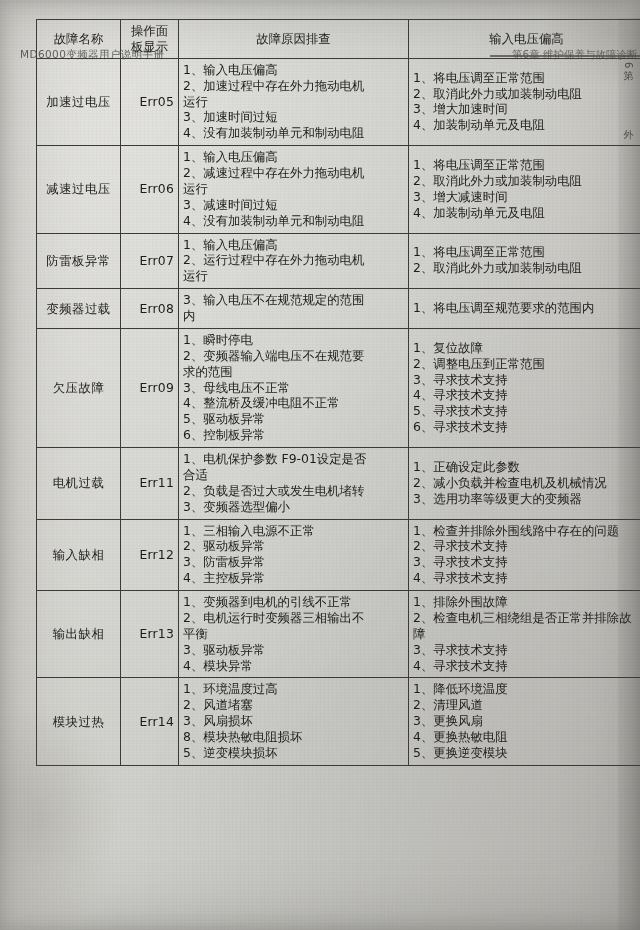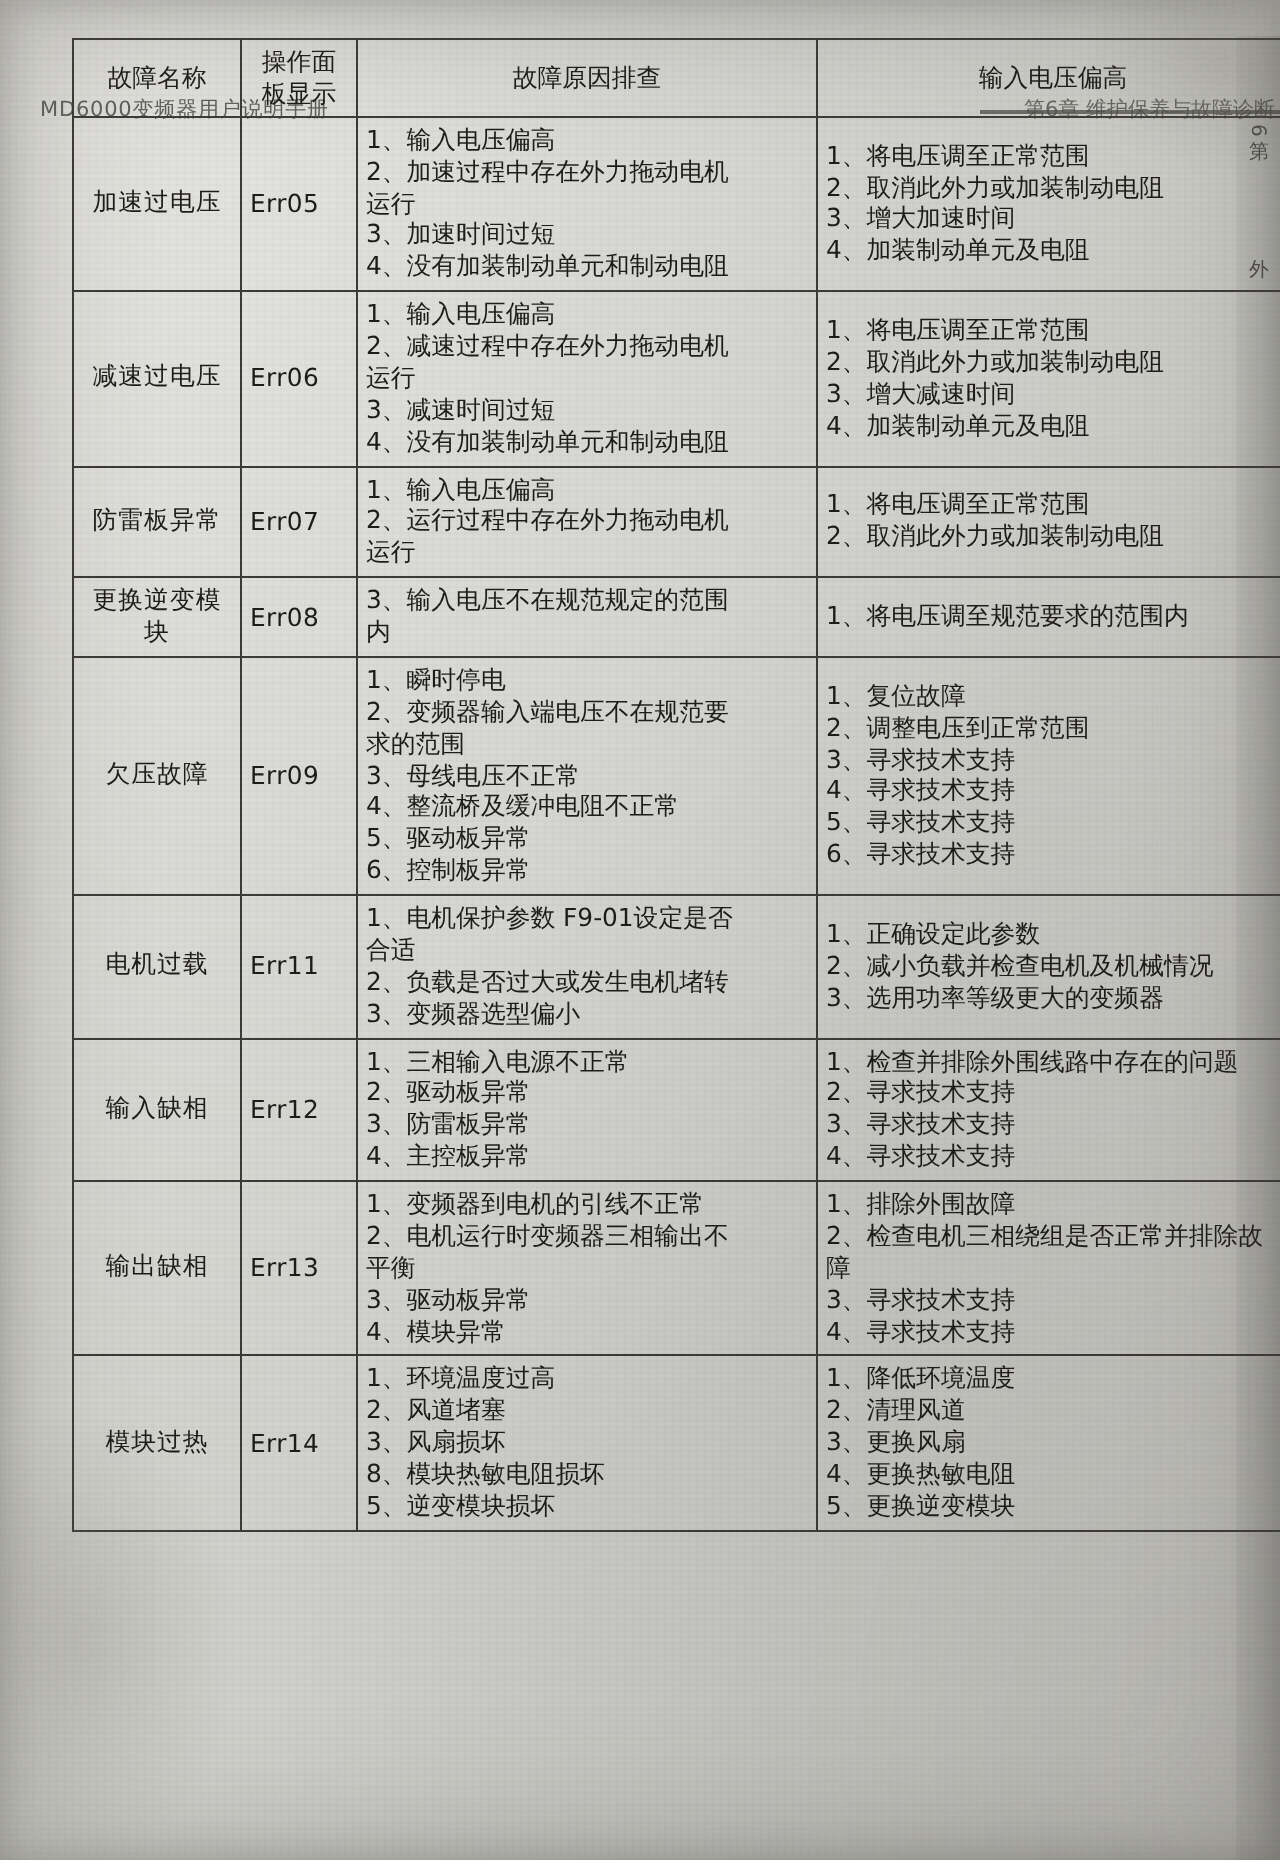--- a/index.html
+++ b/index.html
@@ -78,24 +78,23 @@
     height:26px;
   }
   col.c1{width:84px;}
   col.c2{width:58px;}
   col.c3{width:230px;}
   col.c4{width:236px;}
   td.name{
     text-align:center;
     font-size:13px;
     letter-spacing:.5px;
-    font-family:Liberation Serif, serif;
   }
   td.code{
-    text-align:left;
+    text-align:right;
     font-size:12.6px;
     letter-spacing:.2px;
   }
   td.list{
     text-align:left;
     padding-left:8px;
   }
   td.list div{
     white-space:pre-line;
     margin:0;
@@ -194,21 +193,21 @@
             <div>1、输入电压偏高
 2、运行过程中存在外力拖动电机
    运行</div>
           </td>
           <td class="list">
             <div>1、将电压调至正常范围
 2、取消此外力或加装制动电阻</div>
           </td>
         </tr>
         <tr>
-          <td class="name">更换逆变模块</td>
+          <td class="name">变频器过载</td>
           <td class="code">Err08</td>
           <td class="list">
             <div>3、输入电压不在规范规定的范围
    内</div>
           </td>
           <td class="list">
             <div>1、将电压调至规范要求的范围内</div>
           </td>
         </tr>
         <tr>

